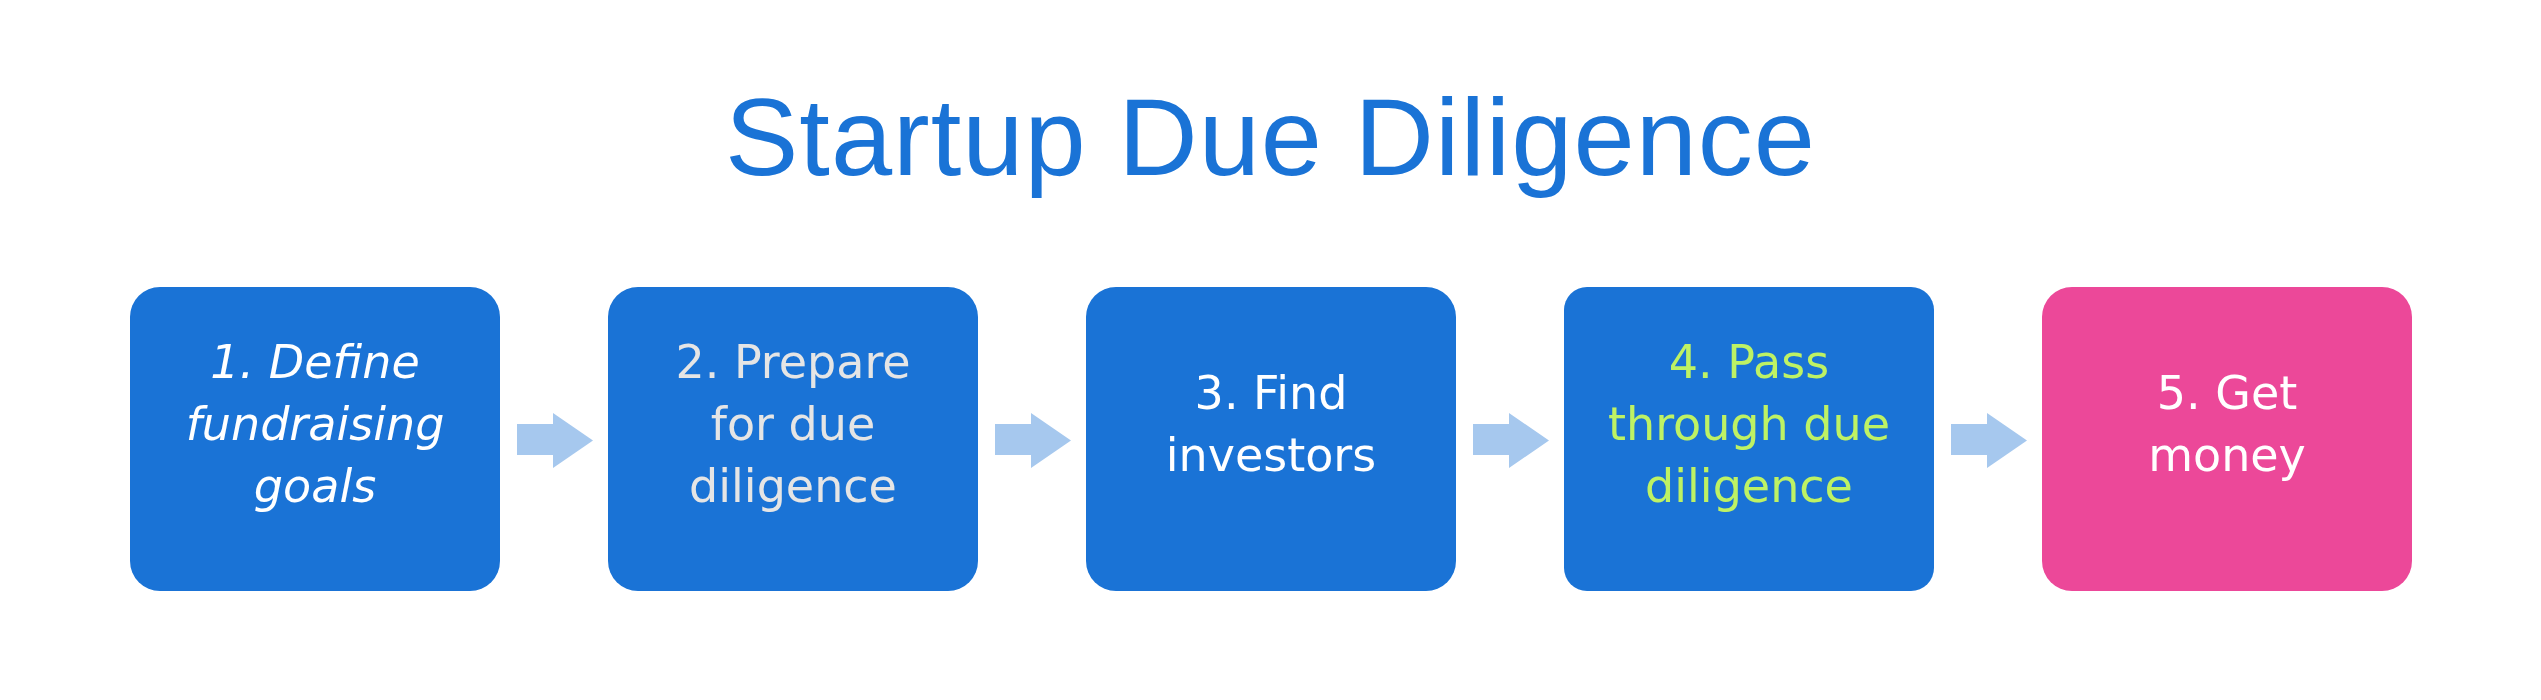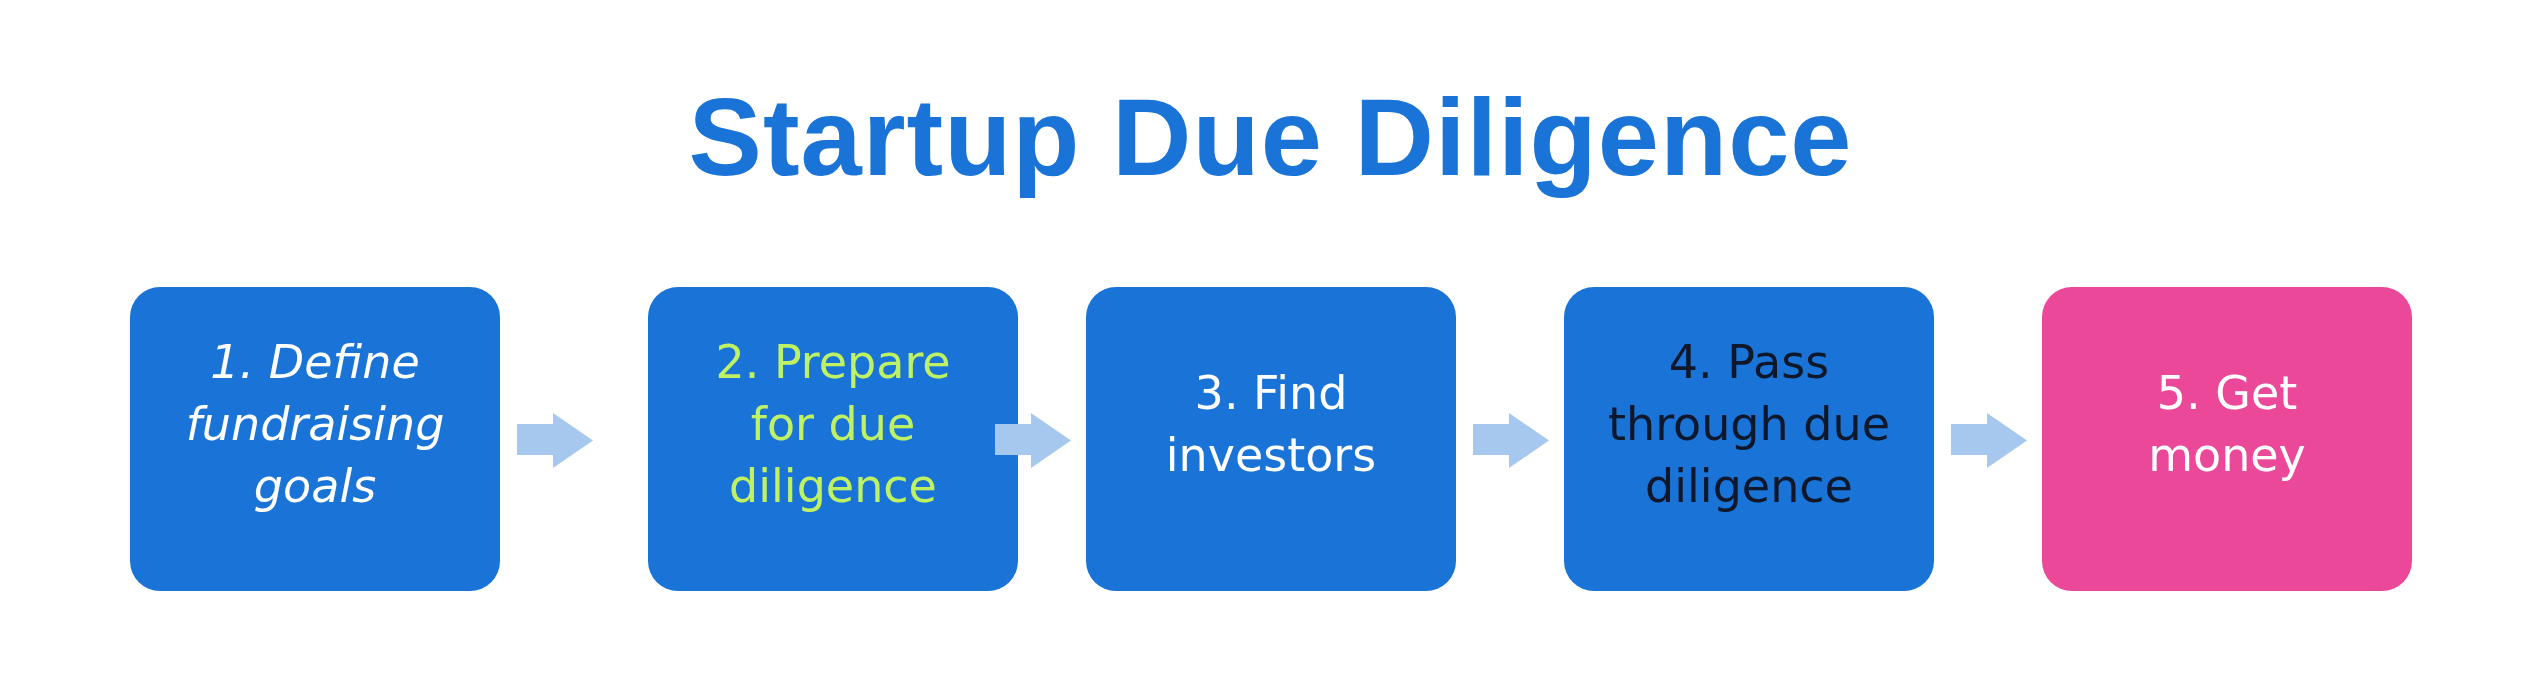--- a/index.html
+++ b/index.html
@@ -2,21 +2,21 @@
 <html><head>
 <meta charset="utf-8">
 <style>
   html, body { margin: 0; padding: 0; }
   body {
     width: 2541px; height: 700px; background: #ffffff; position: relative; overflow: hidden;
     font-family: "Liberation Sans", "DejaVu Sans", sans-serif;
   }
   .title {
     position: absolute; left: 0; right: 0; top: 72px;
-    text-align: center; font-weight: bold; font-size: 110px; line-height: 130px;
+    text-align: center; font-weight: normal; font-size: 110px; line-height: 130px;
     letter-spacing: 1px;
   }
   .step {
     position: absolute; top: 287px; width: 370px; height: 304px;
     border-radius: 30px; display: flex; align-items: center; justify-content: center;
     text-align: center; color: #ffffff;
     font-family: "DejaVu Sans", sans-serif; font-size: 46px; line-height: 62px;
     box-sizing: border-box; padding: 0 18px;
   }
   .step-text { white-space: pre-line; display: block; margin-top: -30px; }
@@ -29,38 +29,38 @@
 
 <div class="step" style="left: 130px; background: rgb(26, 115, 214); color: rgb(255, 255, 255); font-style: italic;">
   <span class="step-text">1. Define
 fundraising
 goals</span>
 </div>
 <svg class="arrow" style="left:517px;" viewBox="0 0 76 55">
   <polygon class="arrow-shape" points="0,11 36,11 36,0 76,27.5 36,55 36,42 0,42" fill="#a6c8ee"></polygon>
 </svg>
 
-<div class="step" style="left: 608px; background: rgb(26, 115, 214); color: #bef264; margin-left: 40px;">
+<div class="step" style="left: 608px; background: rgb(26, 115, 214); color: #e5e5e5;">
   <span class="step-text">2. Prepare
 for due
 diligence</span>
 </div>
 <svg class="arrow" style="left:995px;" viewBox="0 0 76 55">
   <polygon class="arrow-shape" points="0,11 36,11 36,0 76,27.5 36,55 36,42 0,42" fill="#a6c8ee"></polygon>
 </svg>
 
 <div class="step" style="left: 1086px; background: rgb(26, 115, 214); color: #ffffff;">
   <span class="step-text">3. Find
 investors</span>
 </div>
 <svg class="arrow" style="left:1473px;" viewBox="0 0 76 55">
   <polygon class="arrow-shape" points="0,11 36,11 36,0 76,27.5 36,55 36,42 0,42" fill="#a6c8ee"></polygon>
 </svg>
 
-<div class="step" style="left: 1564px; background: rgb(26, 115, 214); color: #0f172a;">
+<div class="step" style="left: 1564px; background: rgb(26, 115, 214); color: #bef264; border-radius: 23px;">
   <span class="step-text">4. Pass
 through due
 diligence</span>
 </div>
 <svg class="arrow" style="left:1951px;" viewBox="0 0 76 55">
   <polygon class="arrow-shape" points="0,11 36,11 36,0 76,27.5 36,55 36,42 0,42" fill="#a6c8ee"></polygon>
 </svg>
 
 <div class="step" style="left: 2042px; background: #ec4899; color: rgb(255, 255, 255);">
   <span class="step-text">5. Get

